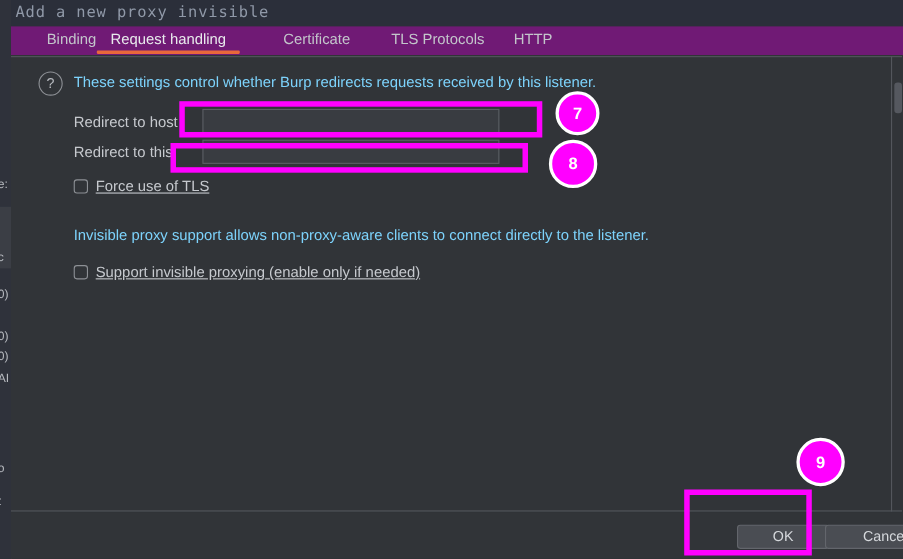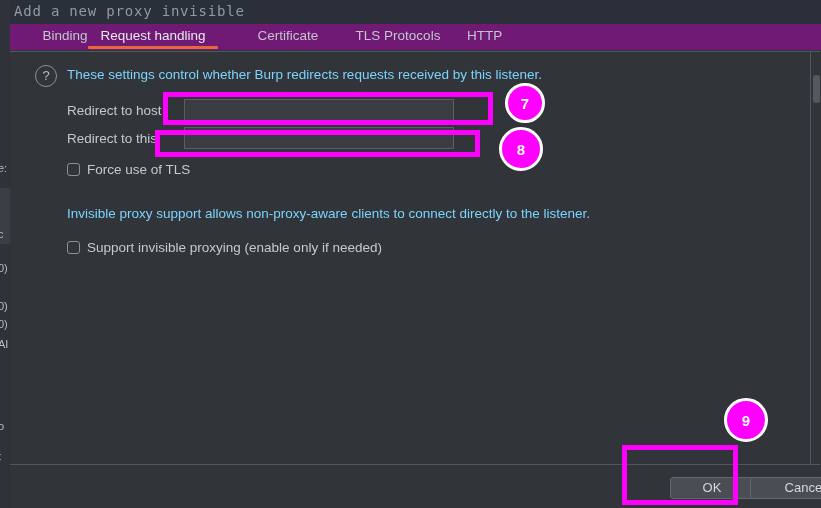--- a/index.html
+++ b/index.html
@@ -176,20 +176,21 @@
     width: 13px; height: 13px;
     border: 1.4px solid #8d9095;
     border-radius: 3px;
     box-sizing: border-box;
     background: transparent;
   }
   .checkbox-label {
     font-size: 13.5px;
     color: #c6c9ce;
     white-space: nowrap;
+    text-decoration: underline;
   }
   #row-force-tls { left: 57px; top: 162px; }
   #row-invisible-proxy { left: 57px; top: 240px; }
 
   
   #footer {
     position: absolute;
     left: 0; top: 466px;
     width: 811px; height: 42px;
     background: #313438;

